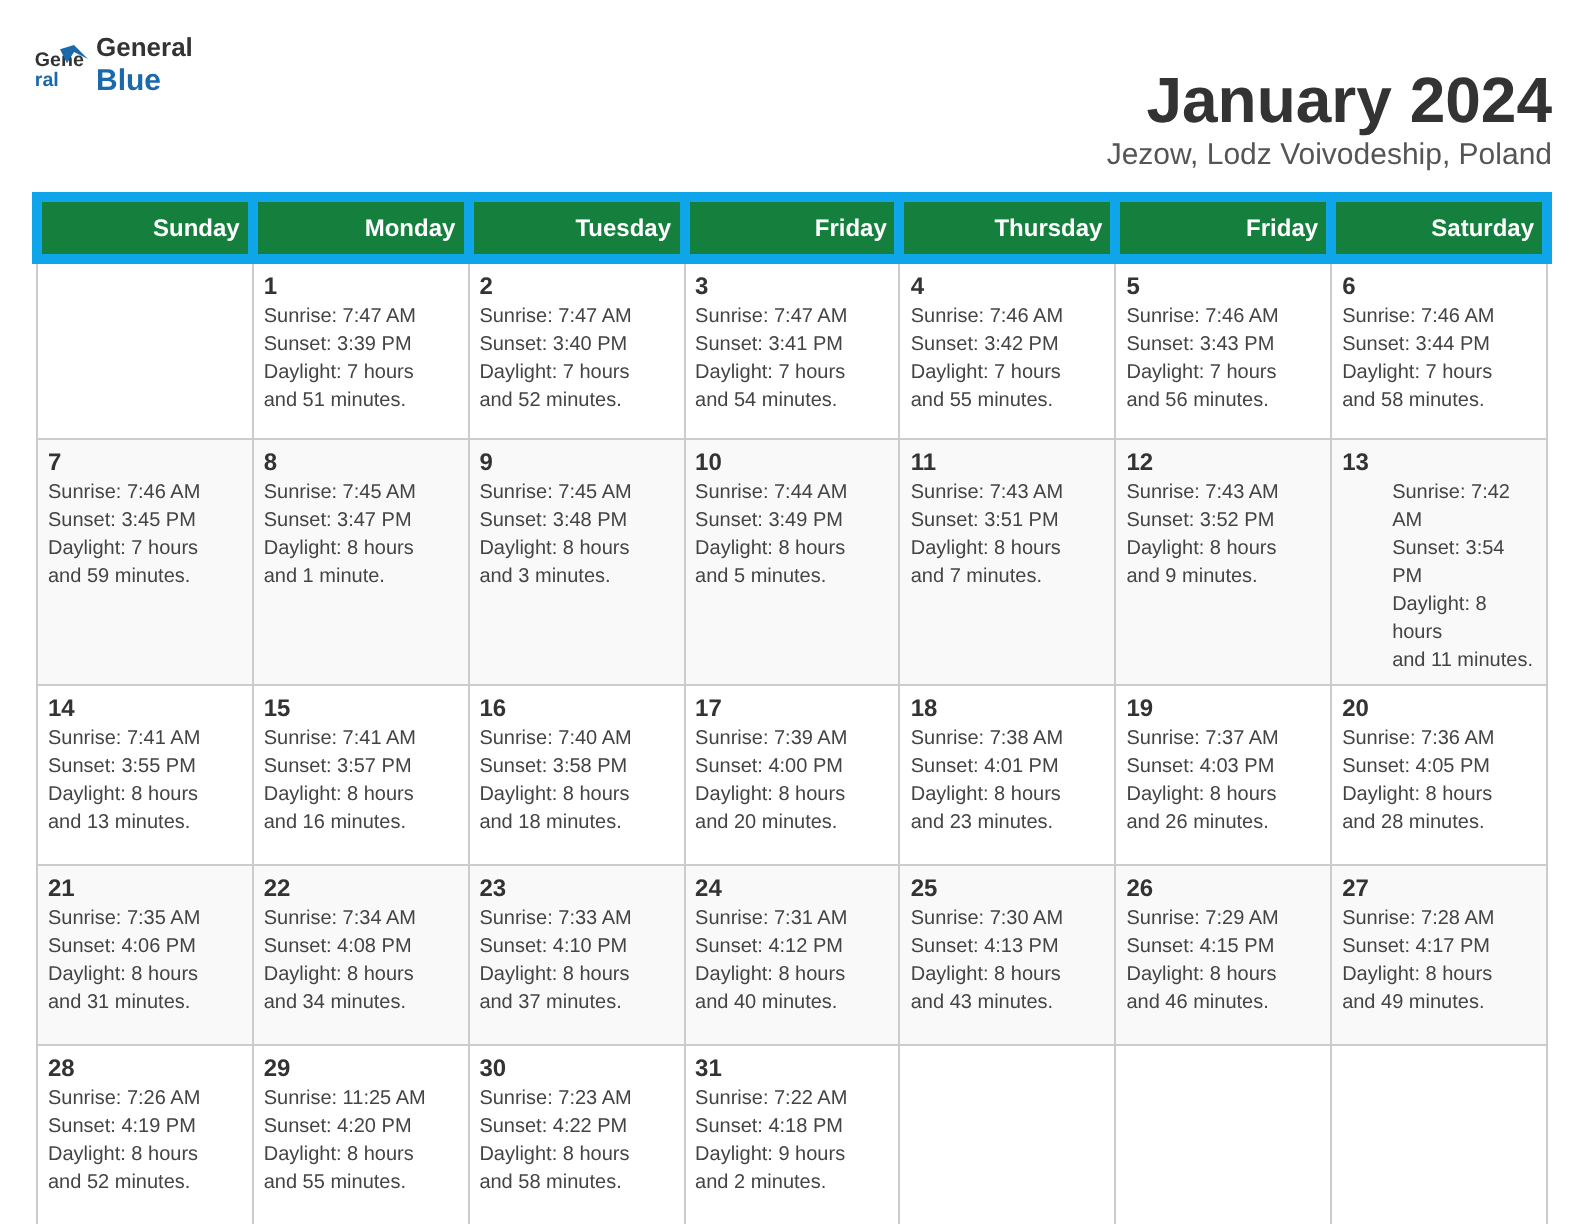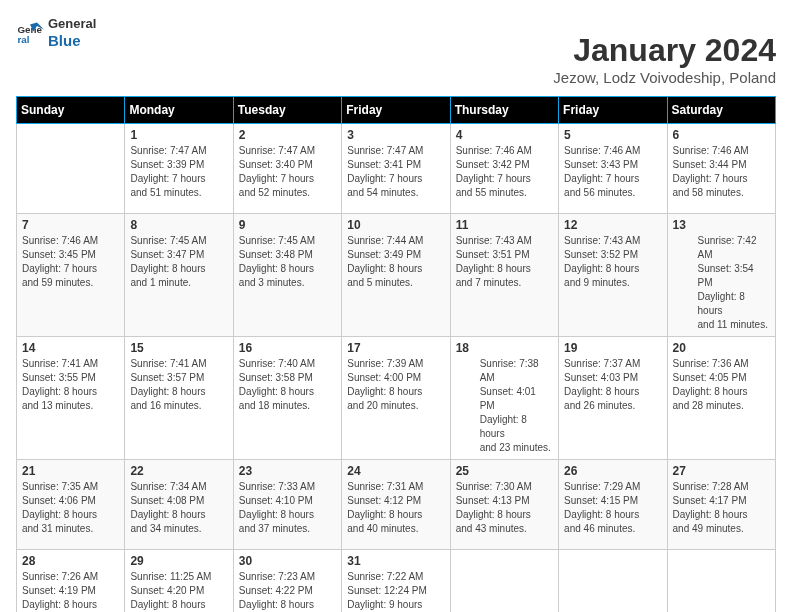--- a/index.html
+++ b/index.html
@@ -37,27 +37,27 @@
     .cal-subtitle {
       font-size: 15px;
       color: #555;
     }
     table {
       width: 100%;
       border-collapse: collapse;
       table-layout: fixed;
     }
     th {
-      background-color: #000000;
+      background-color: #15803d;
       color: #fff;
       font-size: 12px;
       font-weight: bold;
       padding: 6px 4px;
-      text-align: left;
-      border: 1px solid #0ea5e9;
+      text-align: right;
+      border: 5px solid #0ea5e9;
     }
     td {
       border: 1px solid #ccc;
       vertical-align: top;
       padding: 4px 5px;
       font-size: 10.5px;
       color: #333;
       height: 90px;
     }
     .day-num {
@@ -235,21 +235,21 @@
         </td>
         <td>
           <span class="day-num">17</span>
           <div class="day-info" style="white-space: pre-line;">Sunrise: 7:39 AM
 Sunset: 4:00 PM
 Daylight: 8 hours
 and 20 minutes.</div>
         </td>
         <td>
           <span class="day-num">18</span>
-          <div class="day-info" style="white-space: pre-line; margin-left: 24px;">Sunrise: 7:38 AM
+          <div class="day-info" style="white-space: pre-line;">Sunrise: 7:38 AM
 Sunset: 4:01 PM
 Daylight: 8 hours
 and 23 minutes.</div>
         </td>
         <td>
           <span class="day-num">19</span>
           <div class="day-info" style="white-space: pre-line;">Sunrise: 7:37 AM
 Sunset: 4:03 PM
 Daylight: 8 hours
 and 26 minutes.</div>
@@ -331,21 +331,21 @@
         <td>
           <span class="day-num">30</span>
           <div class="day-info" style="white-space: pre-line;">Sunrise: 7:23 AM
 Sunset: 4:22 PM
 Daylight: 8 hours
 and 58 minutes.</div>
         </td>
         <td>
           <span class="day-num">31</span>
           <div class="day-info" style="white-space: pre-line;">Sunrise: 7:22 AM
-Sunset: 12:24 PM
+Sunset: 4:18 PM
 Daylight: 9 hours
 and 2 minutes.</div>
         </td>
         <td class="empty"></td>
         <td class="empty"></td>
         <td class="empty"></td>
       </tr>
     </tbody>
 </table>
 

